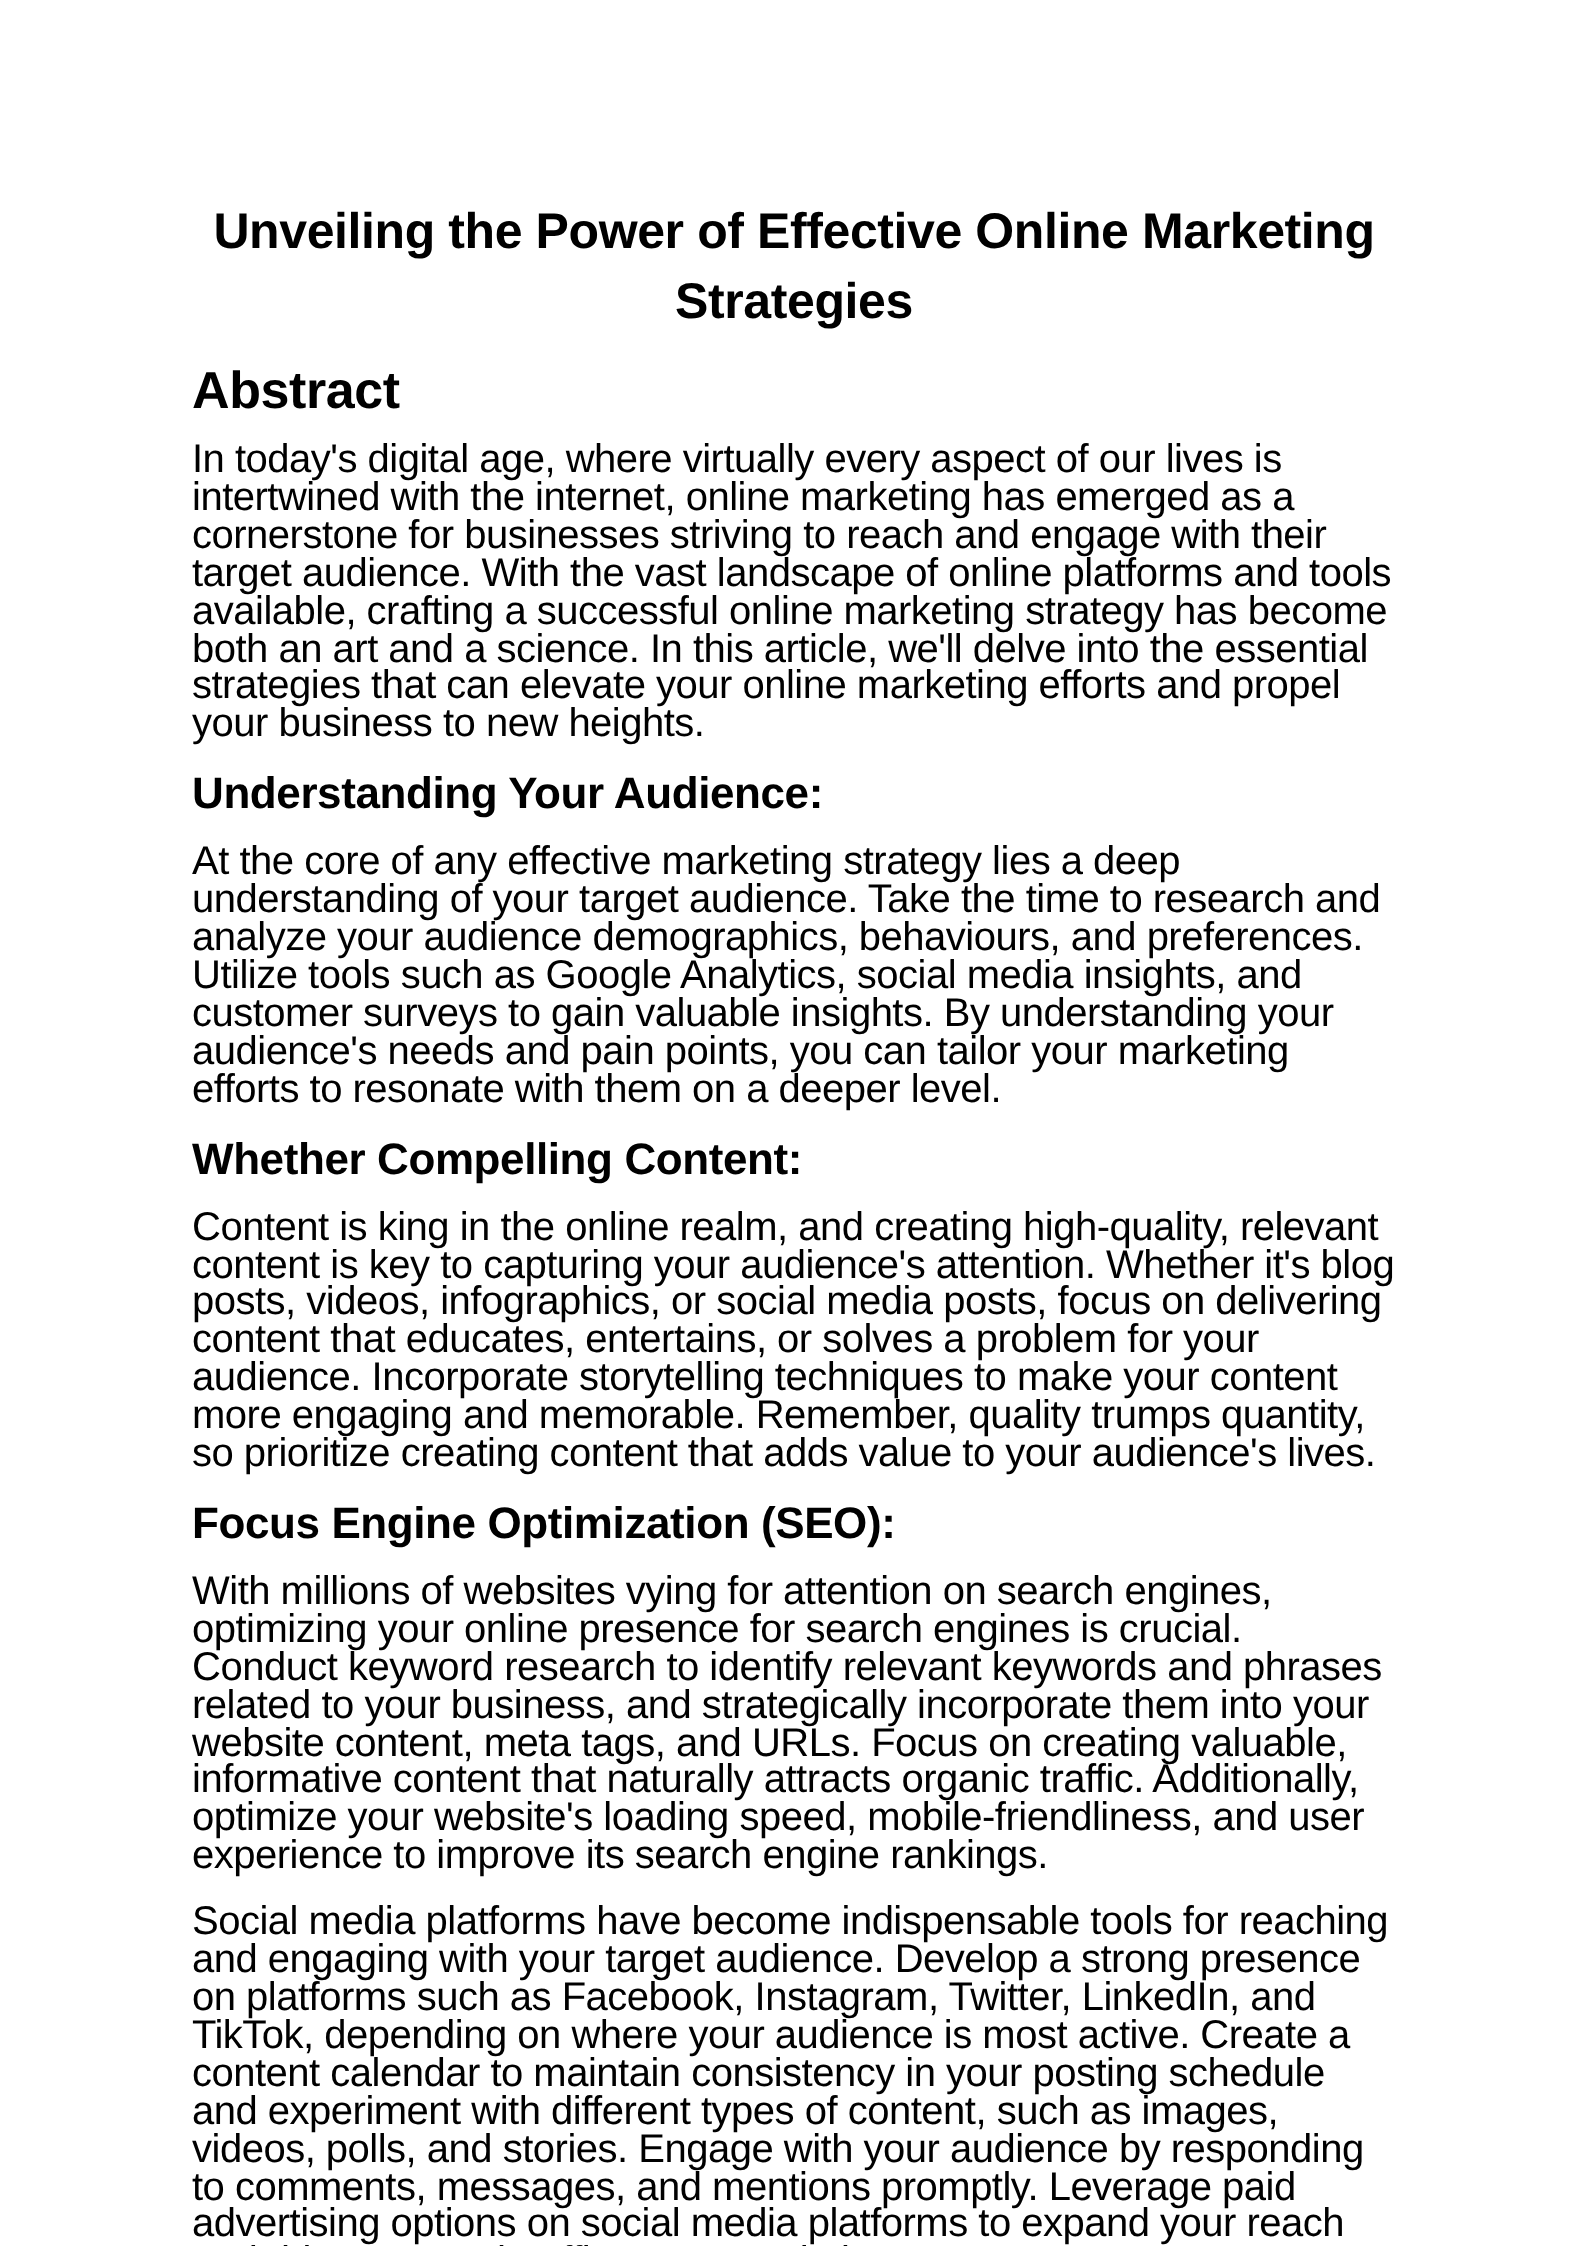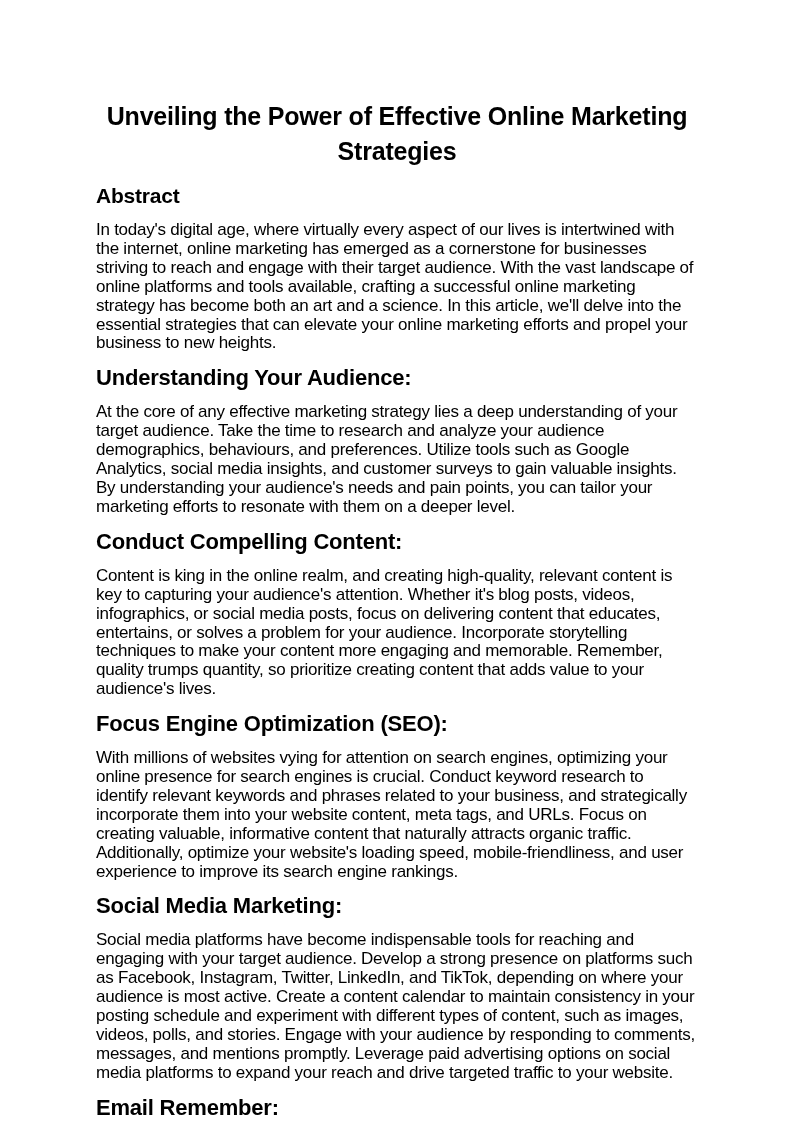--- a/index.html
+++ b/index.html
@@ -23,58 +23,57 @@
   }
   .doc-title {
     font-size: 25px;
     font-weight: 700;
     line-height: 35px;
     text-align: center;
     margin: 0 0 14px 0;
     letter-spacing: -0.2px;
   }
   .h-abstract {
-    font-size: 21px;
+    font-size: 26px;
     font-weight: 700;
     line-height: 25px;
     margin: 0 0 13px 0;
     letter-spacing: -0.2px;
   }
   .h-section {
     font-size: 22px;
     font-weight: 700;
     line-height: 22px;
     margin: 0 0 14px 0;
     letter-spacing: -0.2px;
   }
   .para {
-    font-size: 17px;
+    font-size: 20px;
     line-height: 18.9px;
     margin: 0 0 14px 0;
     letter-spacing: -0.25px;
     text-align: left;
   }
 </style>
 </head>
 <body>
 
 <div class="page">
 
   <h1 class="doc-title">Unveiling the Power of Effective Online Marketing Strategies</h1>
 
   <h2 class="h-abstract">Abstract</h2>
   <p class="para">In today's digital age, where virtually every aspect of our lives is intertwined with the internet, online marketing has emerged as a cornerstone for businesses striving to reach and engage with their target audience. With the vast landscape of online platforms and tools available, crafting a successful online marketing strategy has become both an art and a science. In this article, we'll delve into the essential strategies that can elevate your online marketing efforts and propel your business to new heights.</p>
 
   <h3 class="h-section">Understanding Your Audience:</h3>
   <p class="para">At the core of any effective marketing strategy lies a deep understanding of your target audience. Take the time to research and analyze your audience demographics, behaviours, and preferences. Utilize tools such as Google Analytics, social media insights, and customer surveys to gain valuable insights. By understanding your audience's needs and pain points, you can tailor your marketing efforts to resonate with them on a deeper level.</p>
 
-  <h3 class="h-section">Conduct Compelling Content:</h3>
+  <h3 class="h-section">Whether Compelling Content:</h3>
   <p class="para">Content is king in the online realm, and creating high-quality, relevant content is key to capturing your audience's attention. Whether it's blog posts, videos, infographics, or social media posts, focus on delivering content that educates, entertains, or solves a problem for your audience. Incorporate storytelling techniques to make your content more engaging and memorable. Remember, quality trumps quantity, so prioritize creating content that adds value to your audience's lives.</p>
 
   <h3 class="h-section">Focus Engine Optimization (SEO):</h3>
   <p class="para">With millions of websites vying for attention on search engines, optimizing your online presence for search engines is crucial. Conduct keyword research to identify relevant keywords and phrases related to your business, and strategically incorporate them into your website content, meta tags, and URLs. Focus on creating valuable, informative content that naturally attracts organic traffic. Additionally, optimize your website's loading speed, mobile-friendliness, and user experience to improve its search engine rankings.</p>
 
-  <h3 class="h-section">Social Media Marketing:</h3>
   <p class="para">Social media platforms have become indispensable tools for reaching and engaging with your target audience. Develop a strong presence on platforms such as Facebook, Instagram, Twitter, LinkedIn, and TikTok, depending on where your audience is most active. Create a content calendar to maintain consistency in your posting schedule and experiment with different types of content, such as images, videos, polls, and stories. Engage with your audience by responding to comments, messages, and mentions promptly. Leverage paid advertising options on social media platforms to expand your reach and drive targeted traffic to your website.</p>
 
   <h3 class="h-section">Email Remember:</h3>
 
 </div>
 
 </body></html>

